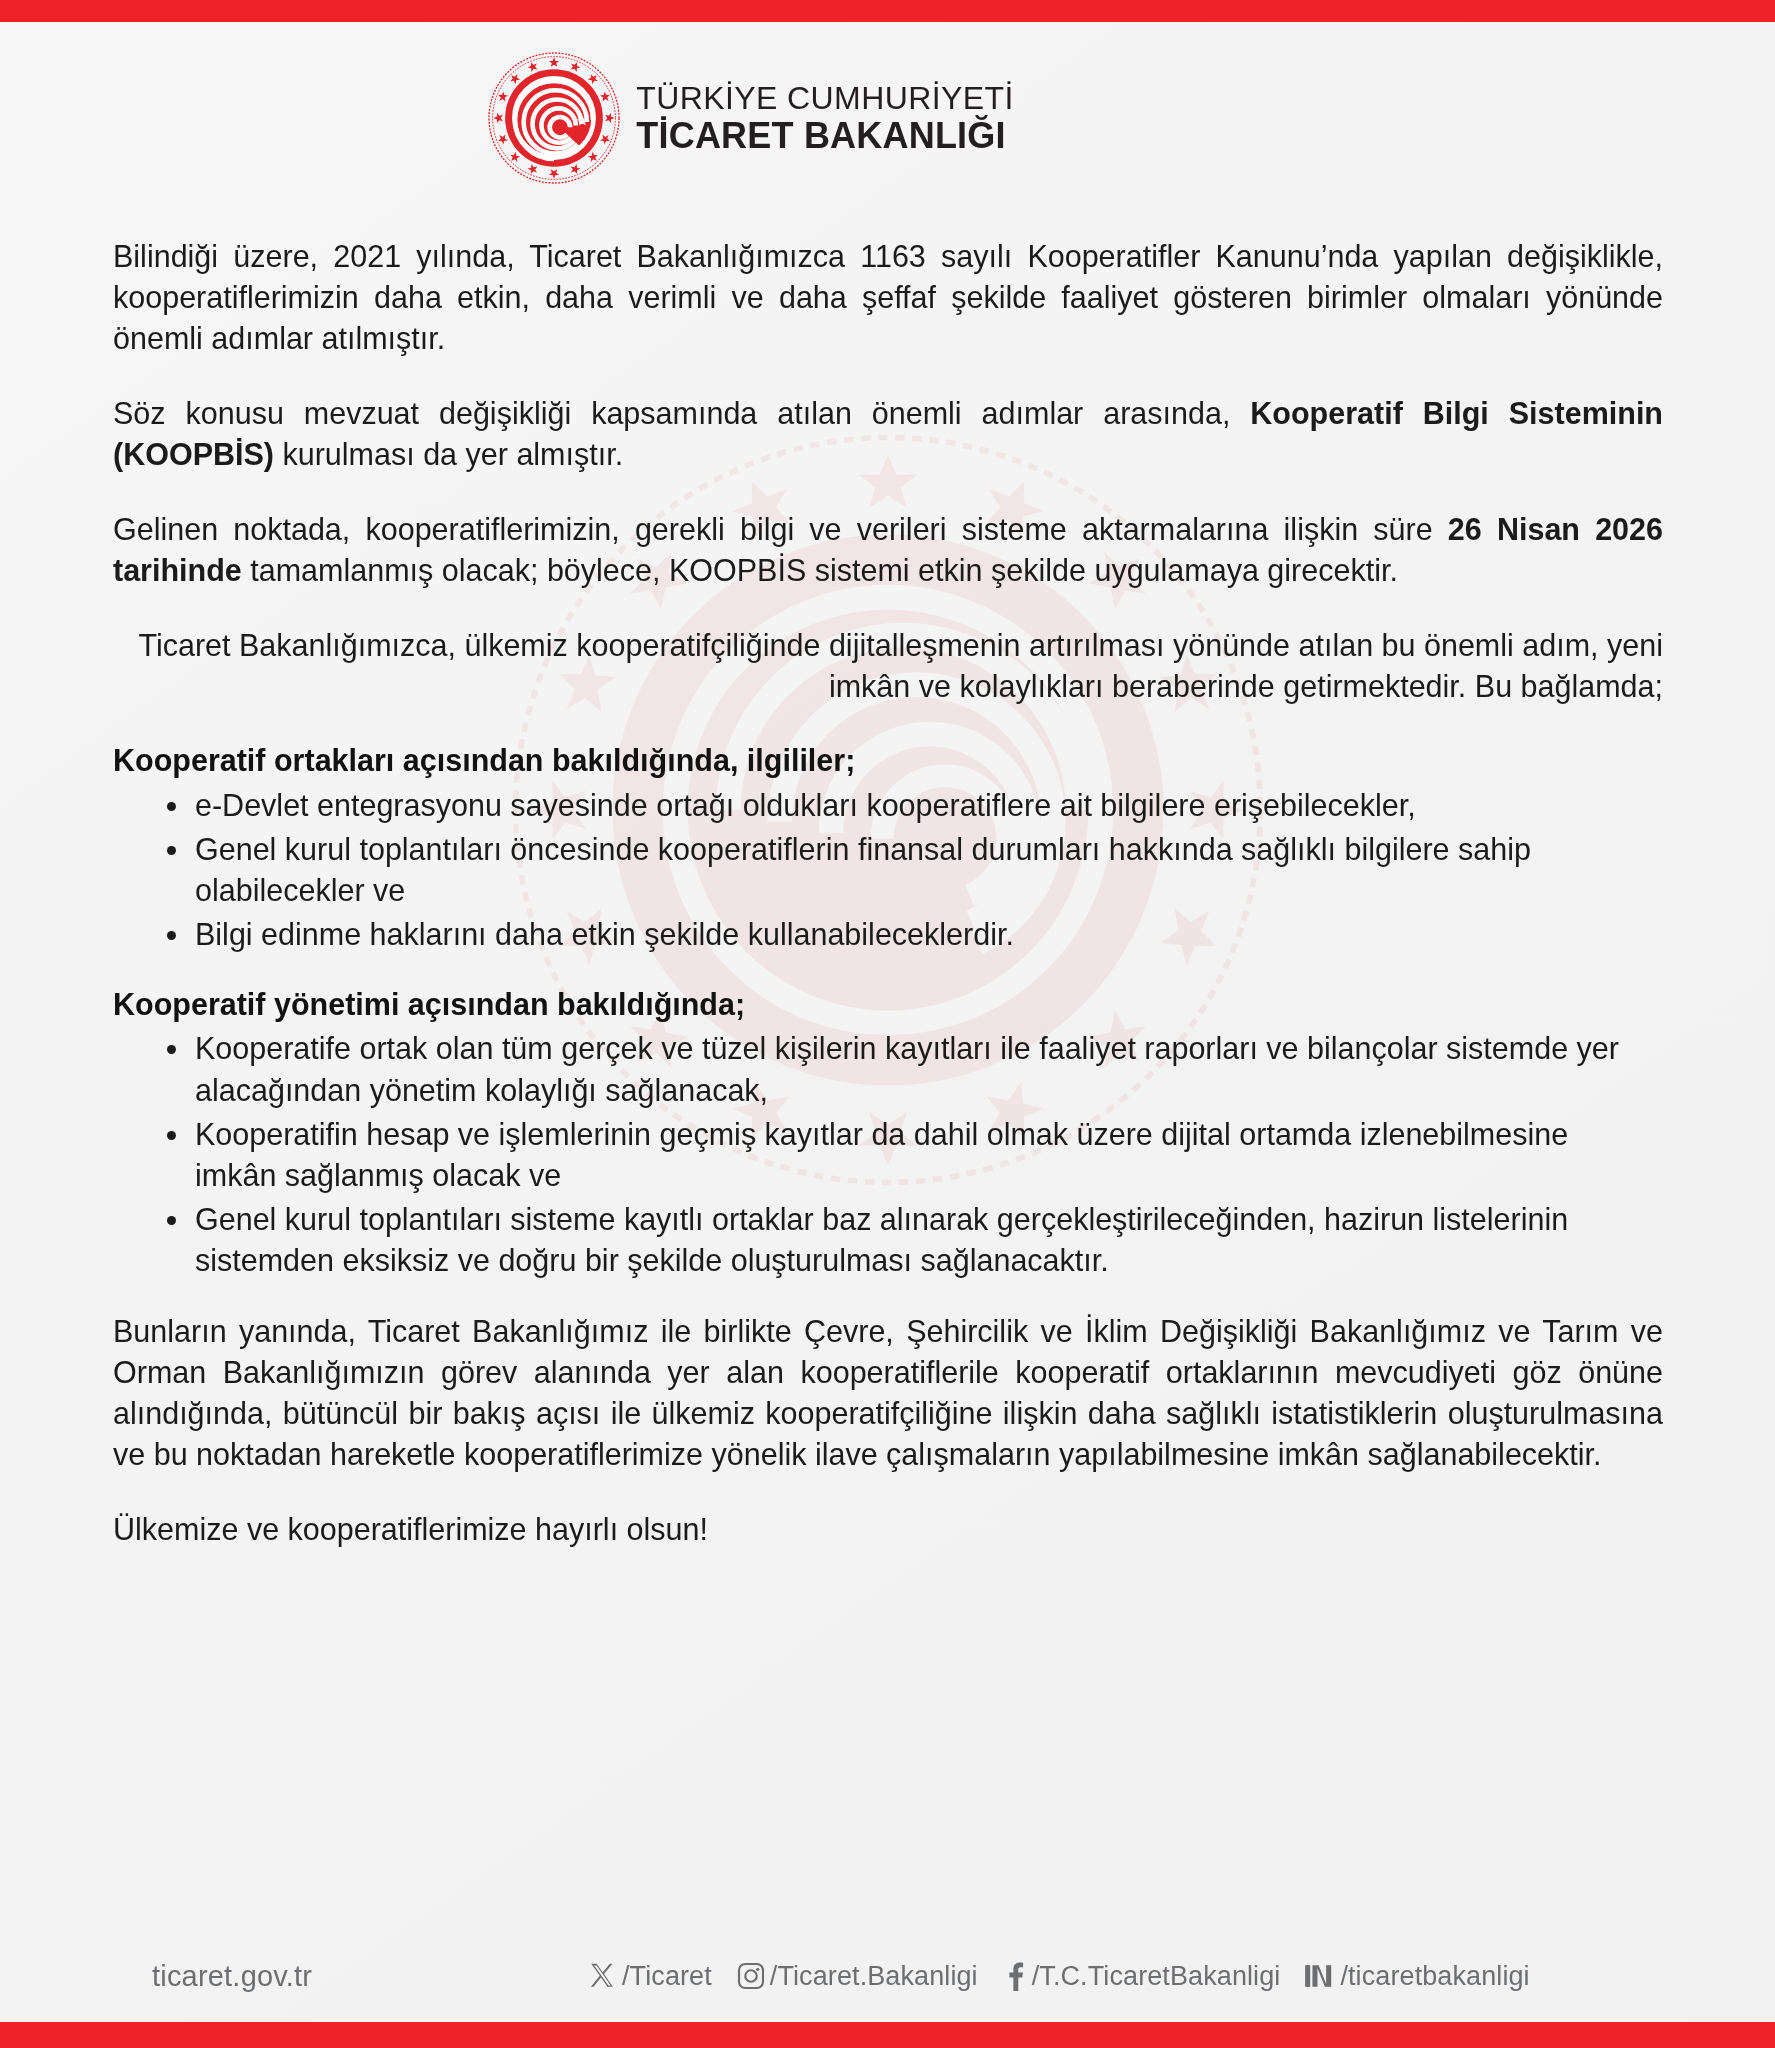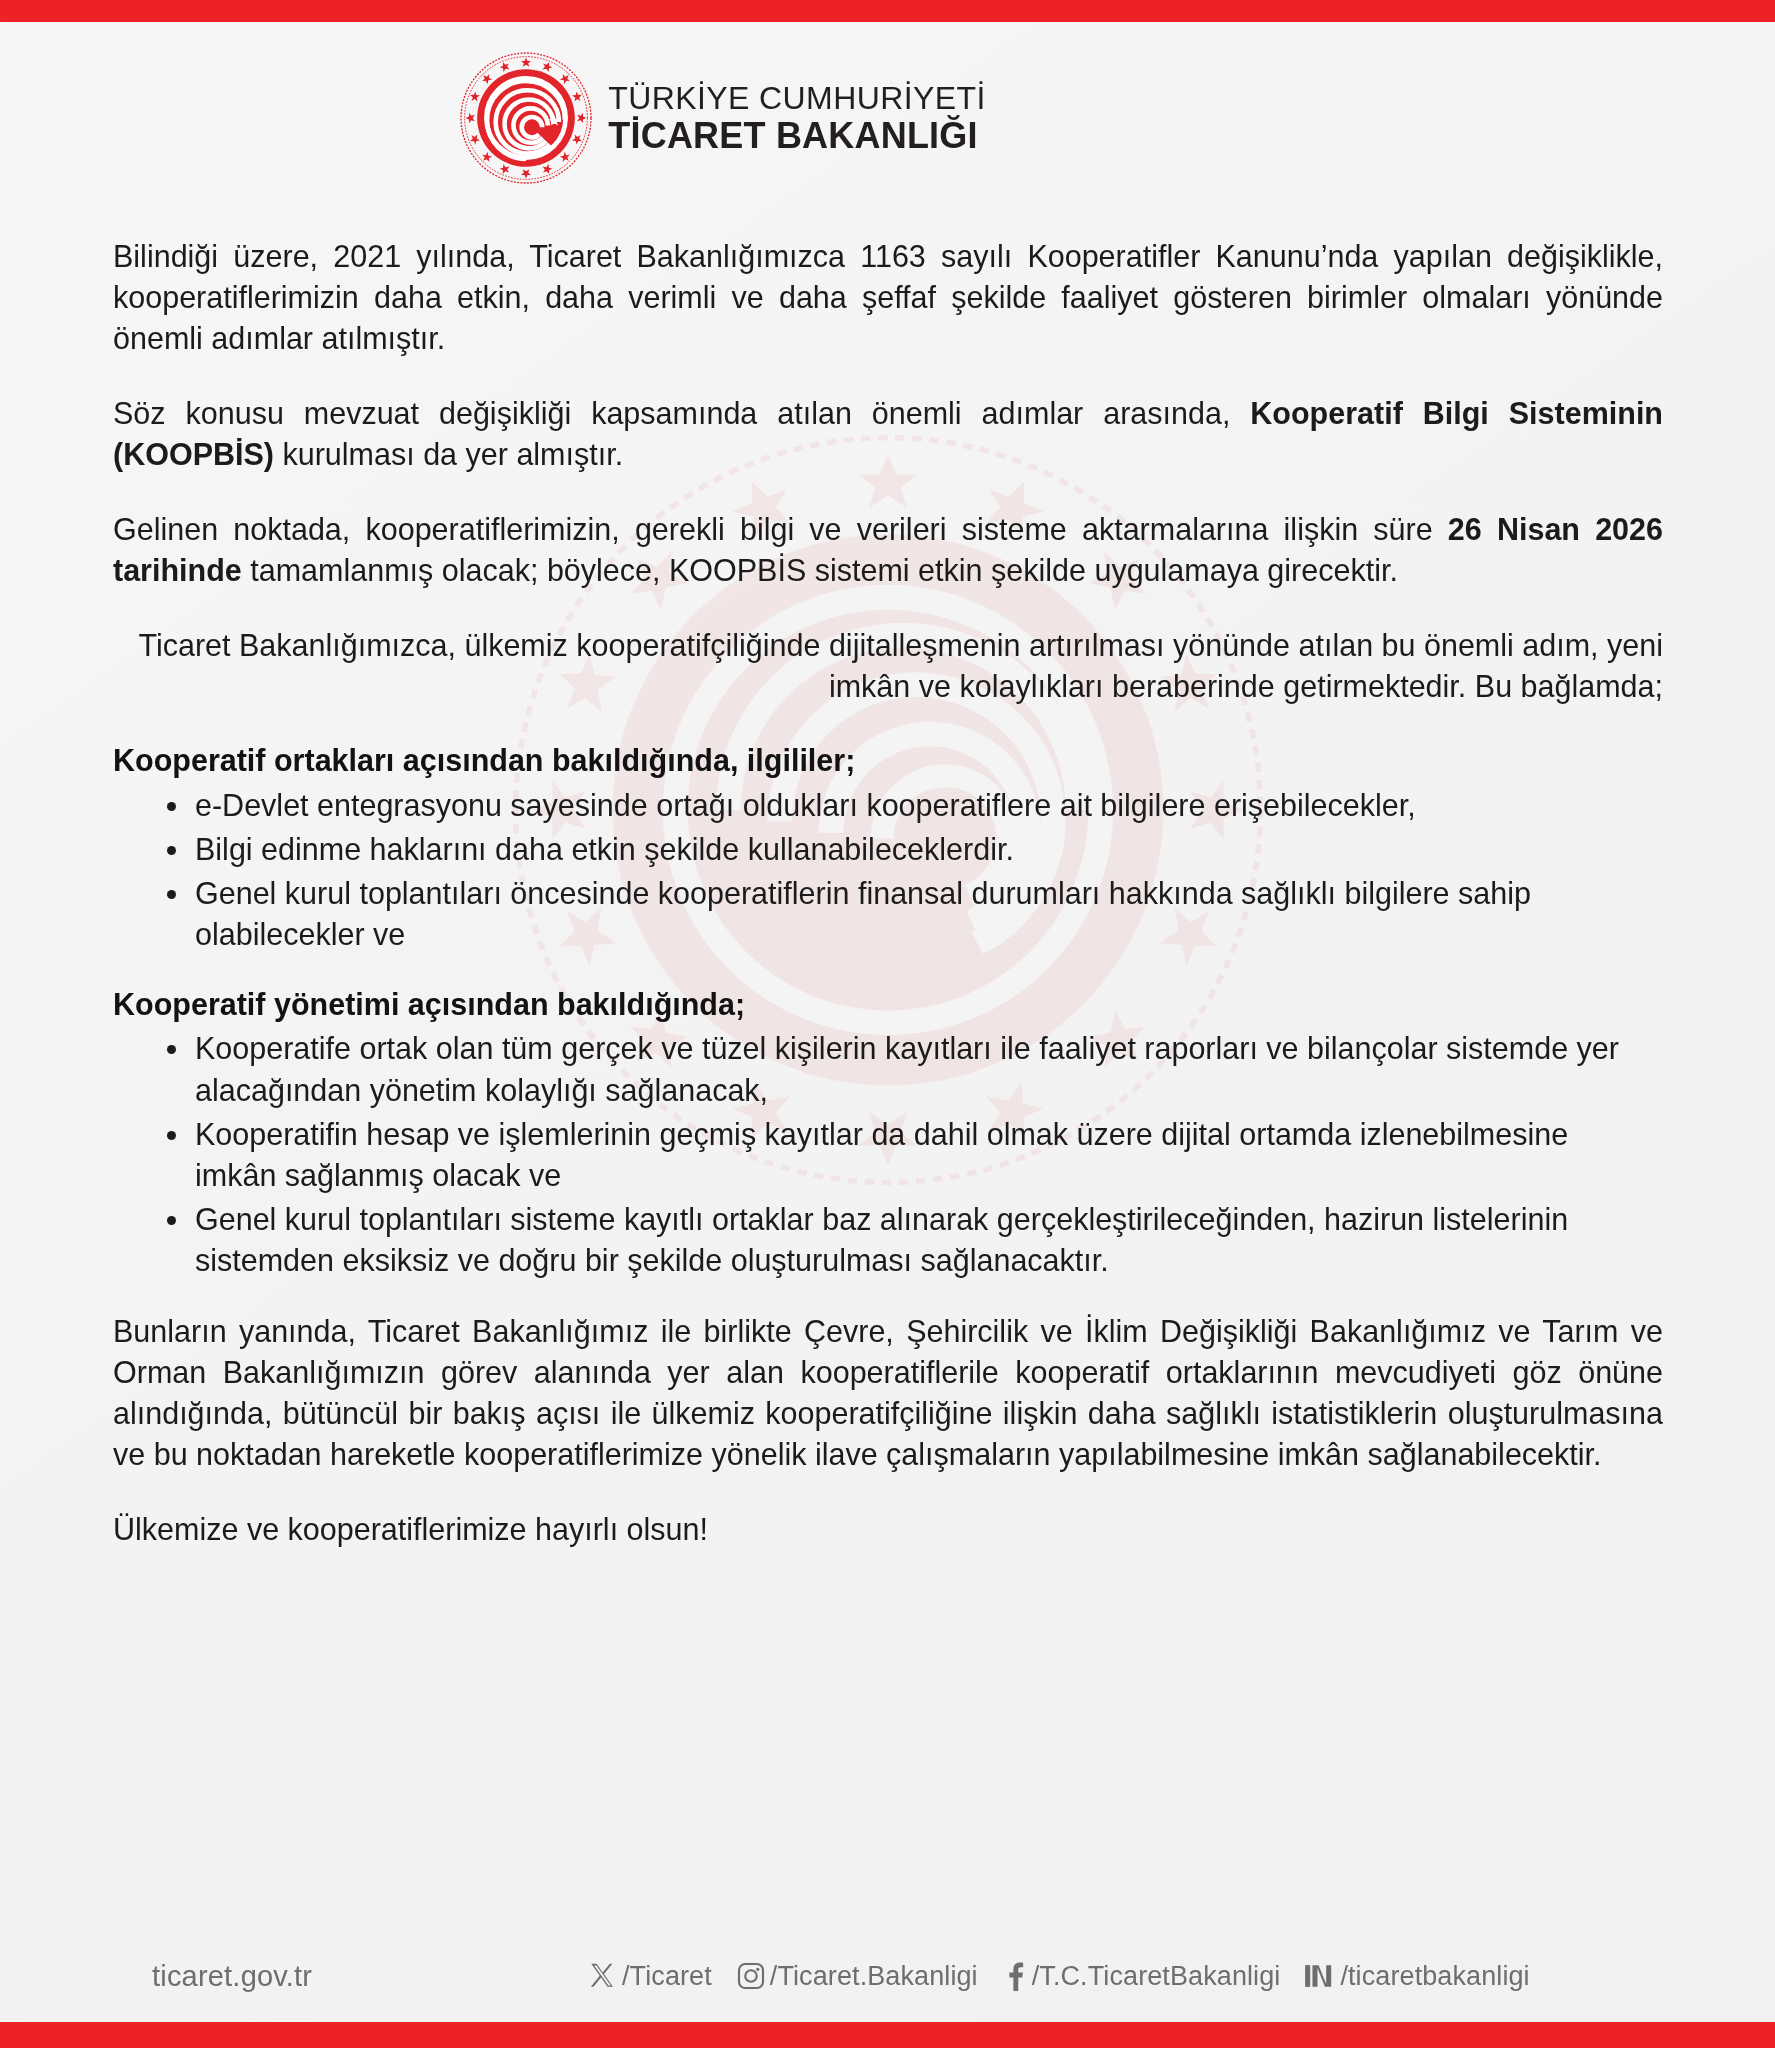--- a/index.html
+++ b/index.html
@@ -54,20 +54,21 @@
   
   .header {
     position: absolute;
     top: 52px;
     left: 0;
     width: 1446px;
     display: flex;
     justify-content: center;
     align-items: center;
     z-index: 3;
+    padding-left: 28px;
   }
   .logo-wrap {
     display: flex;
     align-items: center;
     gap: 16px;
   }
   .logo-mark {
     width: 132px;
     height: 132px;
     flex: none;
@@ -351,22 +352,22 @@
 
     <p class="para"><span>Söz konusu mevzuat değişikliği kapsamında atılan önemli adımlar arasında, </span><b>Kooperatif Bilgi Sisteminin (KOOPBİS)</b><span> kurulması da yer almıştır.</span></p>
 
     <p class="para"><span>Gelinen noktada, kooperatiflerimizin, gerekli bilgi ve verileri sisteme aktarmalarına ilişkin süre </span><b>26 Nisan 2026 tarihinde</b><span> tamamlanmış olacak; böylece, KOOPBİS sistemi etkin şekilde uygulamaya girecektir.</span></p>
 
     <p class="para last-line-left">Ticaret Bakanlığımızca, ülkemiz kooperatifçiliğinde dijitalleşmenin artırılması yönünde atılan bu önemli adım, yeni imkân ve kolaylıkları beraberinde getirmektedir. Bu bağlamda;</p>
 
     <div class="section-head">Kooperatif ortakları açısından bakıldığında, ilgililer;</div>
     <ul class="bullets">
       <li>e-Devlet entegrasyonu sayesinde ortağı oldukları kooperatiflere ait bilgilere erişebilecekler,</li>
+      <li>Genel kurul toplantıları öncesinde kooperatiflerin finansal durumları hakkında sağlıklı bilgilere sahip olabilecekler ve</li>
       <li>Bilgi edinme haklarını daha etkin şekilde kullanabileceklerdir.</li>
-      <li>Genel kurul toplantıları öncesinde kooperatiflerin finansal durumları hakkında sağlıklı bilgilere sahip olabilecekler ve</li>
     </ul>
 
     <div class="section-head">Kooperatif yönetimi açısından bakıldığında;</div>
     <ul class="bullets">
       <li>Kooperatife ortak olan tüm gerçek ve tüzel kişilerin kayıtları ile faaliyet raporları ve bilançolar sistemde yer alacağından yönetim kolaylığı sağlanacak,</li>
       <li>Kooperatifin hesap ve işlemlerinin geçmiş kayıtlar da dahil olmak üzere dijital ortamda izlenebilmesine imkân sağlanmış olacak ve</li>
       <li>Genel kurul toplantıları sisteme kayıtlı ortaklar baz alınarak gerçekleştirileceğinden, hazirun listelerinin sistemden eksiksiz ve doğru bir şekilde oluşturulması sağlanacaktır.</li>
     </ul>
 
     <p class="para">Bunların yanında, Ticaret Bakanlığımız ile birlikte Çevre, Şehircilik ve İklim Değişikliği Bakanlığımız ve Tarım ve Orman Bakanlığımızın görev alanında yer alan kooperatiflerile kooperatif ortaklarının mevcudiyeti göz önüne alındığında, bütüncül bir bakış açısı ile ülkemiz kooperatifçiliğine ilişkin daha sağlıklı istatistiklerin oluşturulmasına ve bu noktadan hareketle kooperatiflerimize yönelik ilave çalışmaların yapılabilmesine imkân sağlanabilecektir.</p>

